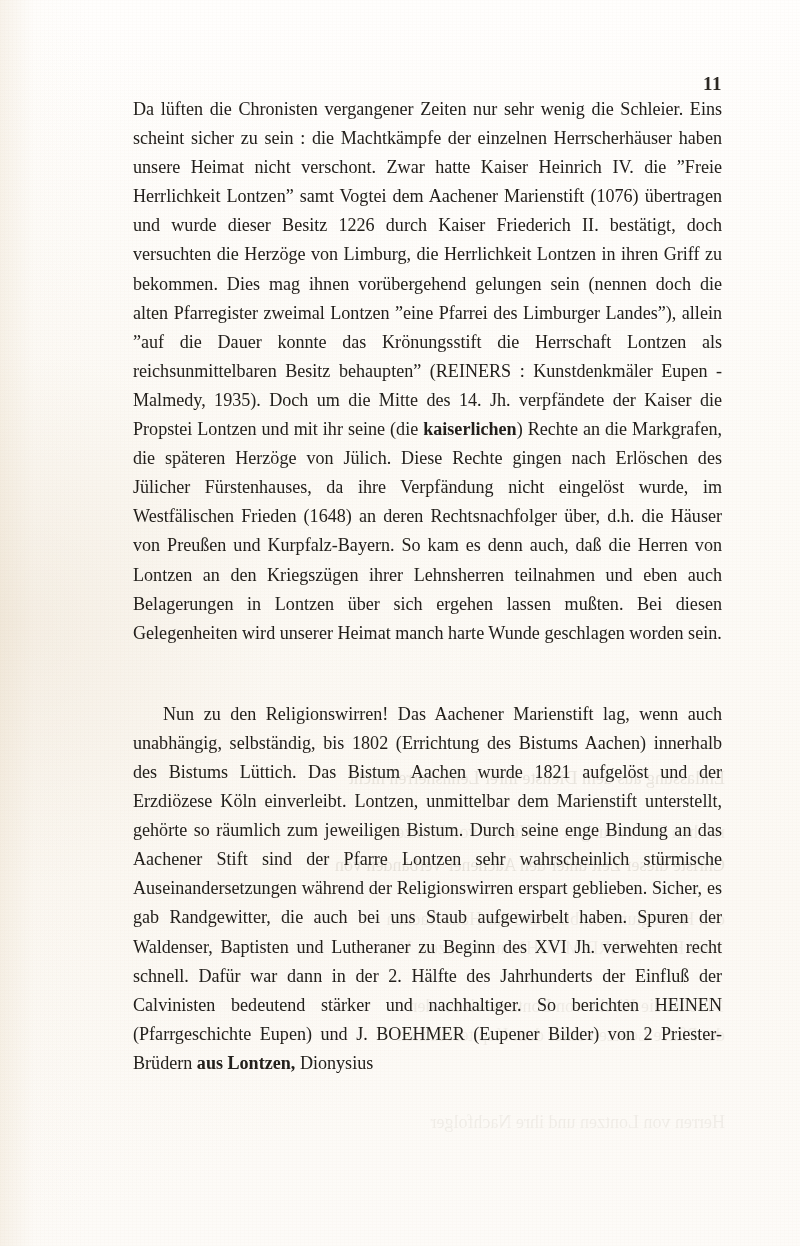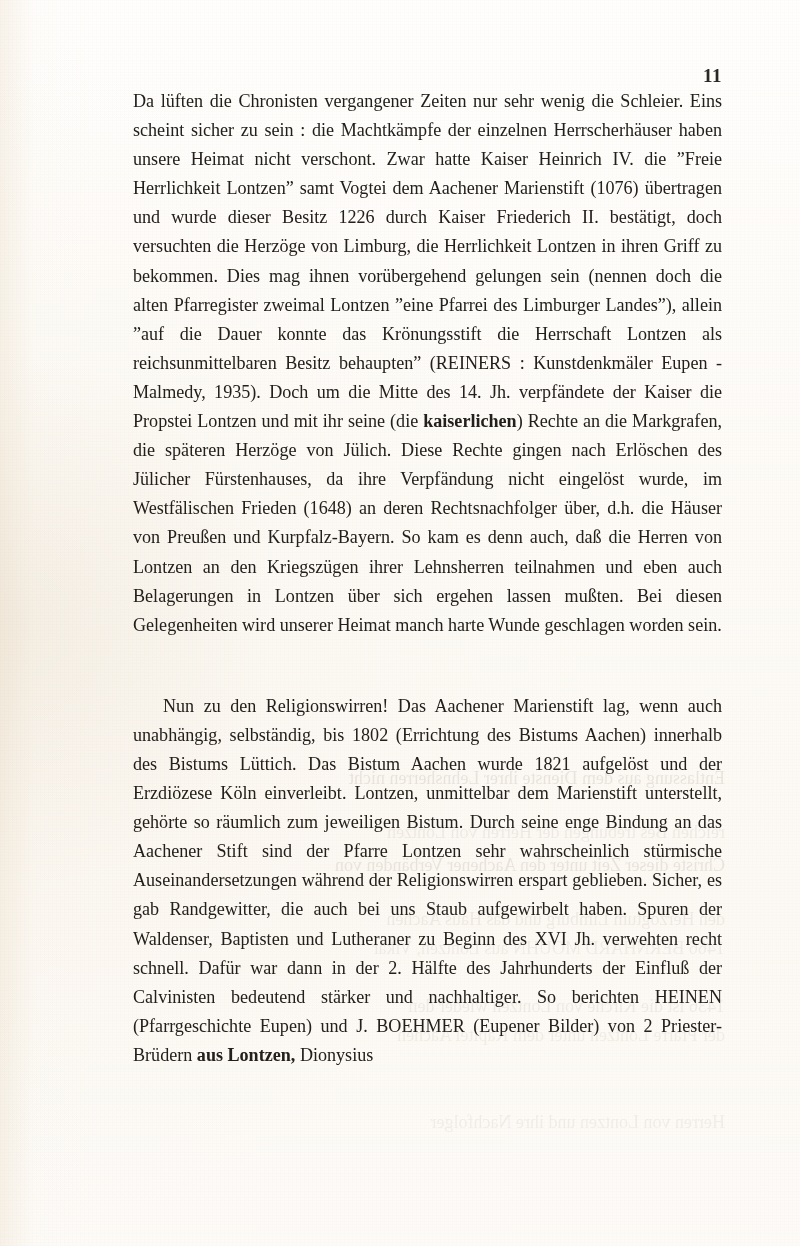--- a/index.html
+++ b/index.html
@@ -33,21 +33,21 @@
     background-image:
       repeating-linear-gradient(0deg, rgba(160,140,110,0.020) 0px, rgba(160,140,110,0.020) 1px, rgba(255,255,255,0) 1px, rgba(255,255,255,0) 3px),
       repeating-linear-gradient(90deg, rgba(160,140,110,0.016) 0px, rgba(160,140,110,0.016) 1px, rgba(255,255,255,0) 1px, rgba(255,255,255,0) 4px);
     mix-blend-mode: multiply;
     opacity: 0.85;
   }
 
   .content {
     position: absolute;
     left: 133px;
-    top: 0;
+    top: 8px;
     width: 589px;
     z-index: 3;
   }
 
   .folio {
     text-align: right;
     font-size: 19px;
     font-weight: 700;
     color: #2b2722;
     letter-spacing: 0.5px;

